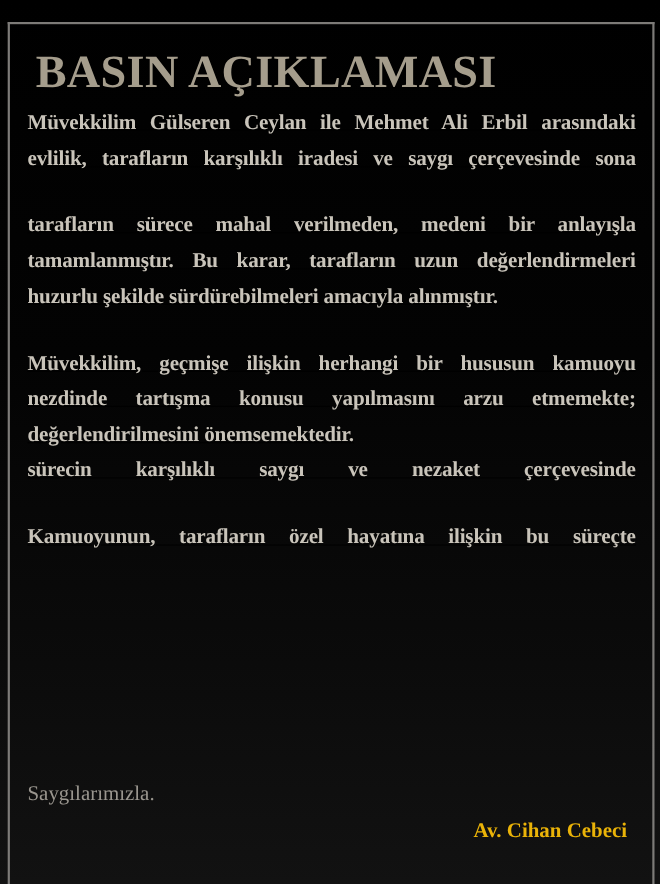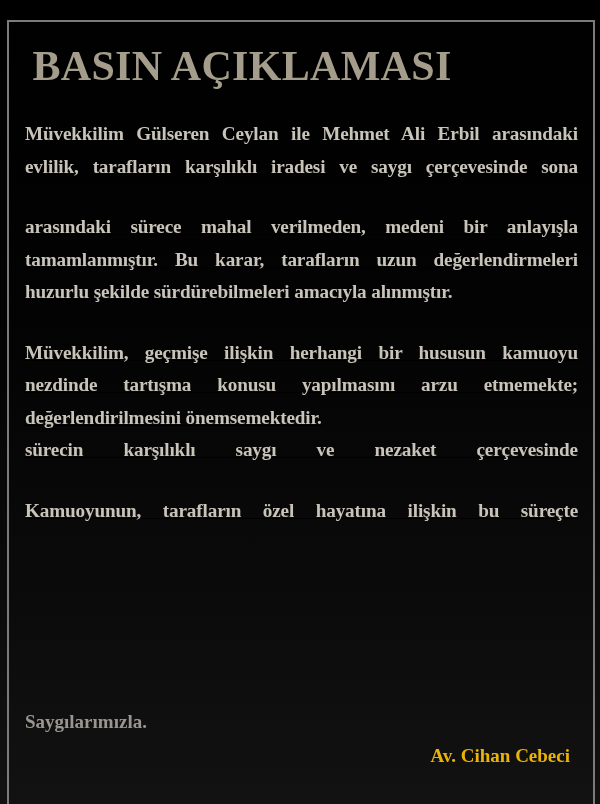--- a/index.html
+++ b/index.html
@@ -40,42 +40,42 @@
     font-size: 42px;
     font-weight: bold;
     color: #a59d8c;
     letter-spacing: 0.3px;
     line-height: 48px;
     margin: 0;
   }
   .body {
     position: absolute;
     left: 25px;
-    top: 118px;
+    top: 96px;
     width: 553px;
     text-decoration: underline;
   }
   .para {
     margin: 0;
     font-size: 19.2px;
     font-weight: bold;
     color: #c9c4ba;
     line-height: 32.5px;
     text-align: justify;
     letter-spacing: -0.15px;
   }
   .para + .para { margin-top: 28px; }
   .para span.line { display: block; text-align: justify; text-align-last: justify; }
   .para span.line.last { text-align-last: left; }
   .closing {
     position: absolute;
     left: 25px;
     top: 711px;
     font-size: 19px;
-    font-weight: bold;
+    font-weight: normal;
     color: #9a968f;
     margin: 0;
   }
   .signature {
     position: absolute;
     right: 30px;
     top: 745px;
     font-size: 19px;
     font-weight: bold;
     color: #eab308;
@@ -89,21 +89,21 @@
 <div class="frame"></div>
 
 <h1 class="title">BASIN AÇIKLAMASI</h1>
 
 <div class="body">
   <p class="para">
     <span class="line">Müvekkilim Gülseren Ceylan ile Mehmet Ali Erbil arasındaki</span>
     <span class="line">evlilik, tarafların karşılıklı iradesi ve saygı çerçevesinde sona</span>
   </p>
   <p class="para">
-    <span class="line">arasındaki sürece mahal verilmeden, medeni bir anlayışla</span>
+    <span class="line">tarafların sürece mahal verilmeden, medeni bir anlayışla</span>
     <span class="line">tamamlanmıştır. Bu karar, tarafların uzun değerlendirmeleri</span>
     <span class="line last">huzurlu şekilde sürdürebilmeleri amacıyla alınmıştır.</span>
   </p>
   <p class="para">
     <span class="line">Müvekkilim, geçmişe ilişkin herhangi bir hususun kamuoyu</span>
     <span class="line">nezdinde tartışma konusu yapılmasını arzu etmemekte;</span>
     <span class="line last">değerlendirilmesini önemsemektedir.</span>
     <span class="line">sürecin karşılıklı saygı ve nezaket çerçevesinde</span>
   </p>
   <p class="para">

